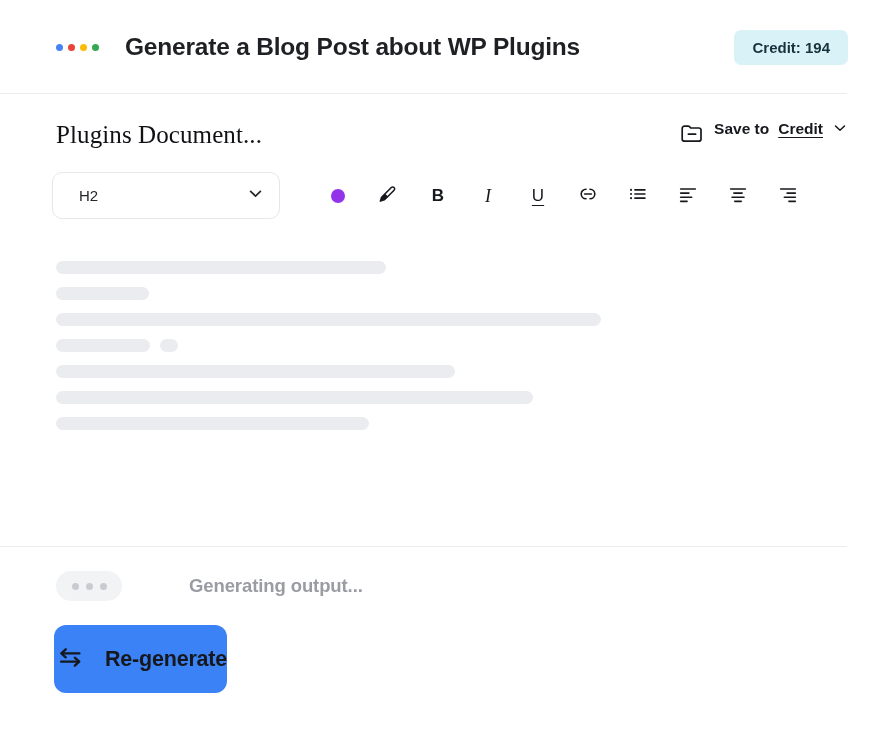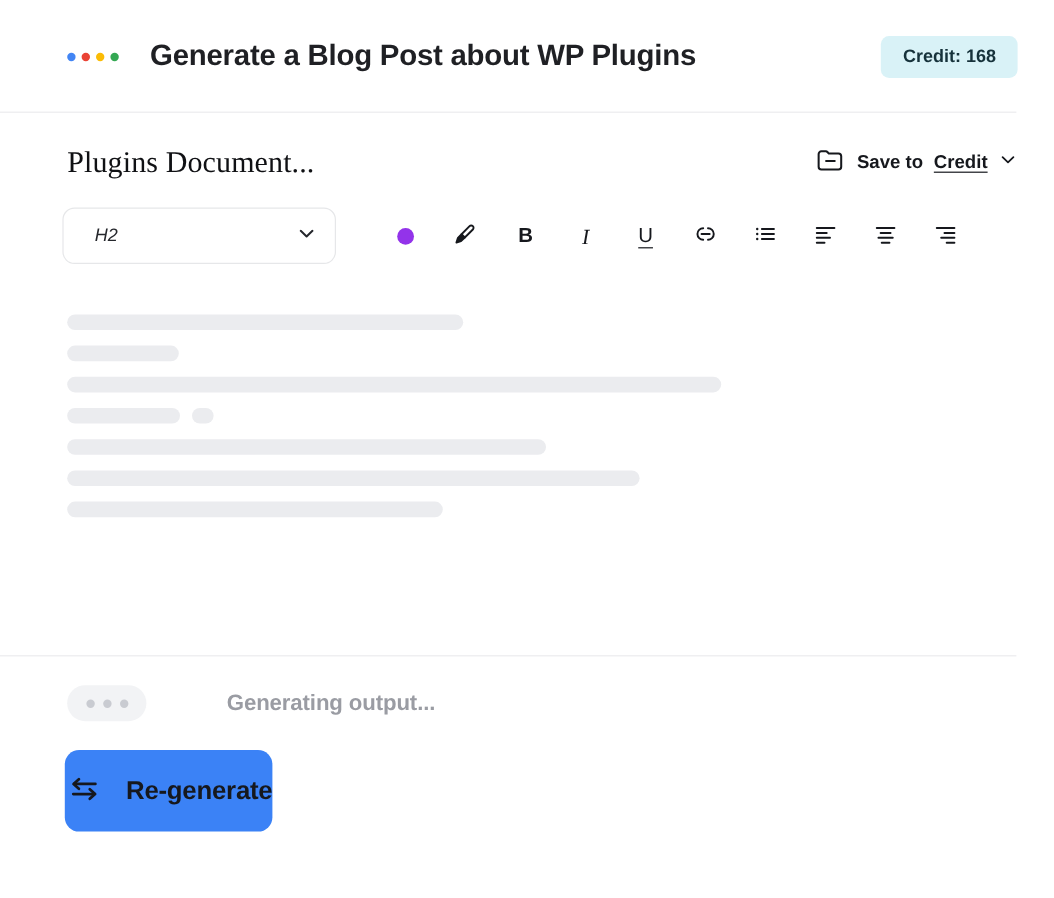--- a/index.html
+++ b/index.html
@@ -79,21 +79,21 @@
   .doc-title {
     font-family: "Liberation Serif", serif;
     font-size: 25px;
     font-weight: 400;
     color: #101114;
     letter-spacing: 0.1px;
   }
   .save-to {
     margin-left: auto;
     display: flex;
-    align-items: center;
+    align-items: flex-start;
     gap: 9px;
     cursor: pointer;
   }
   .save-label {
     font-size: 15.5px;
     font-weight: 700;
     color: #16181d;
   }
   .save-target {
     font-size: 15.5px;
@@ -113,21 +113,20 @@
   .block-select {
     width: 228px;
     height: 47px;
     border: 1px solid #e6e7e9;
     border-radius: 10px;
     background: #fff;
     display: flex;
     align-items: center;
     padding: 0 15px 0 26px;
     cursor: pointer;
-    font-style: italic;
   }
   .block-select-value {
     font-size: 15px;
     color: #25272c;
     flex: 1;
   }
 
   .tools {
     display: flex;
     align-items: center;
@@ -244,21 +243,21 @@
 <div class="app">
 
   <div class="header">
     <div class="dots">
       <span class="dot blue" style="background: rgb(66, 133, 244);"></span>
       <span class="dot red" style="background: rgb(234, 67, 53);"></span>
       <span class="dot yellow" style="background: rgb(251, 188, 5);"></span>
       <span class="dot green" style="background: rgb(52, 168, 83);"></span>
     </div>
     <div class="app-title">Generate a Blog Post about WP Plugins</div>
-    <div class="credit-badge" style="background: rgb(217, 242, 247); color: rgb(22, 50, 59);">Credit: 168</div>
+    <div class="credit-badge" style="background: rgb(217, 242, 247); color: rgb(22, 50, 59);">Credit: 194</div>
   </div>
 
   <div class="docbar">
     <div class="doc-title">Plugins Document...</div>
 
     <div class="save-to">
       <span>
         <svg width="26" height="26" viewBox="0 0 26 26" fill="none">
           <path d="M3.2 8.4c0-1.3 1-2.3 2.3-2.3h3.7c.5 0 1 .2 1.3.6l1.2 1.3h8c1.3 0 2.3 1 2.3 2.3v8.6c0 1.3-1 2.3-2.3 2.3H5.5c-1.3 0-2.3-1-2.3-2.3V8.4Z" stroke="#16181d" stroke-width="1.7" stroke-linejoin="round"></path>
           <path d="M9.4 14.2h7.2" stroke="#16181d" stroke-width="1.7" stroke-linecap="round"></path>

